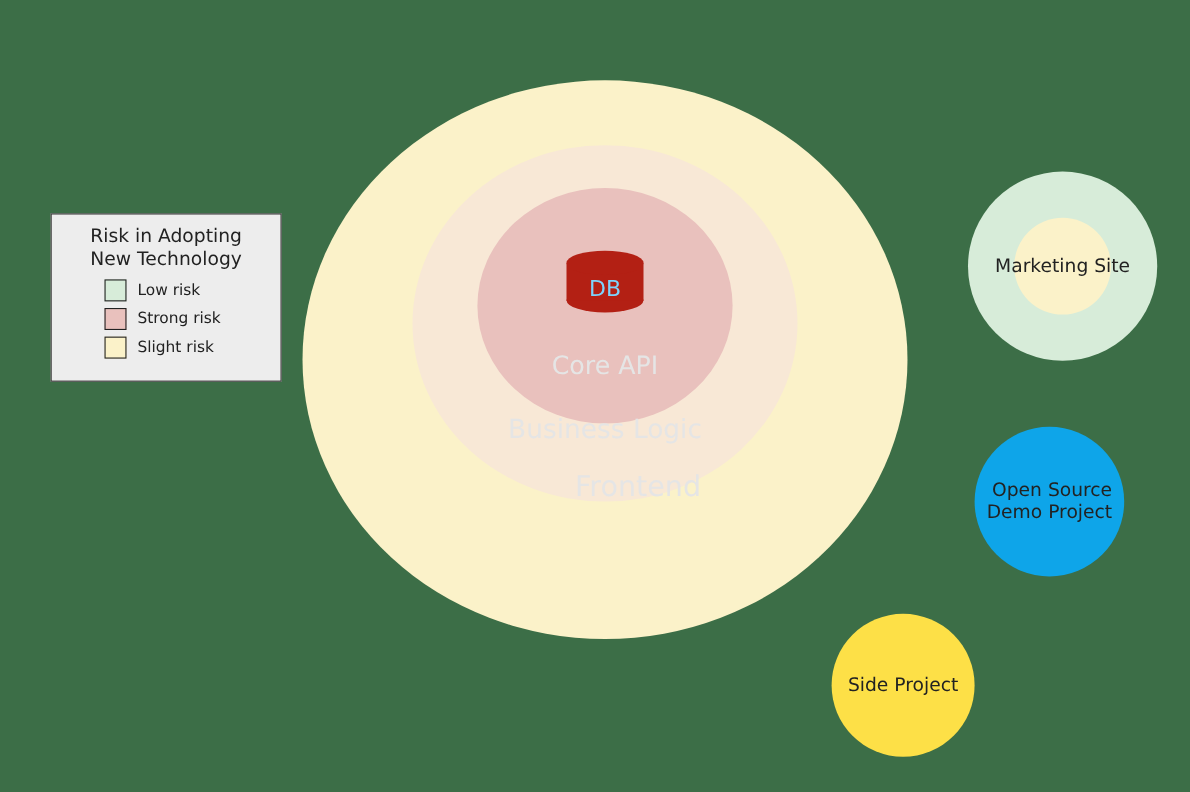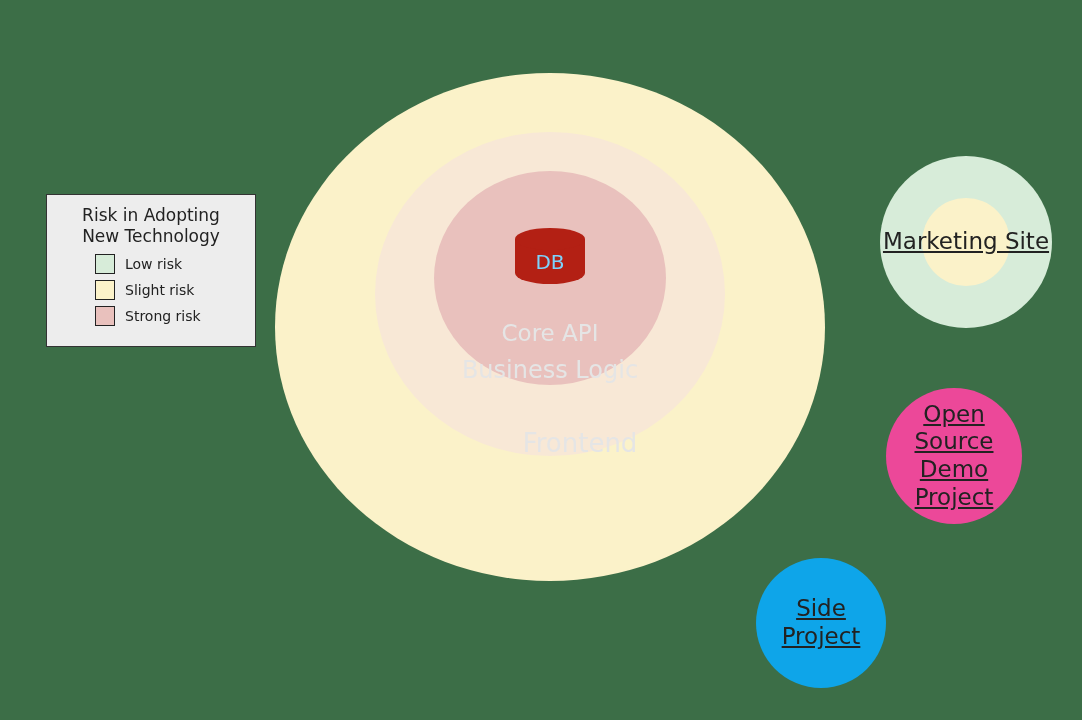--- a/index.html
+++ b/index.html
@@ -75,21 +75,21 @@
   .ring-coreapi  { width: 232px; height: 214px; top: 41%;}
 
   .label {
     position: absolute;
     left: 50%;
     transform: translateX(-50%);
     color: #e5e5e5;
     white-space: nowrap;
   }
   .label.frontend { top: 376px; font-size: 26px; margin-left: 30px; }
-  .label.bizlogic { top: 304px; font-size: 24px; }
+  .label.bizlogic { top: 324px; font-size: 24px; }
   .label.coreapi  { top: 268px; font-size: 23px; }
   .label.db       { top: 198px; font-size: 20px; color: #7dd3fc; font-weight: 500;}
 
   
   .db-cyl {
     position: absolute;
     left: 50%;
     top: 176px;
     transform: translateX(-50%);
     width: 70px;
@@ -116,25 +116,24 @@
     background: #b32014;
   }
 
   
   .sat {
     position: absolute;
     border-radius: 50%;
     display: flex;
     align-items: center;
     justify-content: center;
-    text-align: center;
-    font-size: 23px;
+    text-align: right;
+    font-size: 17px;
     color: #222;
     line-height: 1.2;
-    text-decoration: underline;
   }
   .sat .inner {
     position: absolute;
     border-radius: 50%;
     left: 50%;
     top: 50%;
     transform: translate(-50%, -50%);
   }
   .sat-marketing { left: 880px; top: 156px; width: 172px; height: 172px; }
   .sat-marketing .inner { width: 88px; height: 88px; }
@@ -149,26 +148,26 @@
 <div class="stage">
 
   <div class="legend">
     <div class="legend-title">Risk in Adopting New Technology</div>
 
     <div class="legend-row">
       <div class="swatch" style="background: rgb(215, 236, 217);"></div>
       <span>Low risk</span>
     </div>
     <div class="legend-row">
+      <div class="swatch" style="background: rgb(233, 193, 189);"></div>
+      <span>Strong risk</span>
+    </div>
+    <div class="legend-row">
       <div class="swatch" style="background: rgb(251, 242, 201);"></div>
       <span>Slight risk</span>
-    </div>
-    <div class="legend-row">
-      <div class="swatch" style="background: rgb(233, 193, 189);"></div>
-      <span>Strong risk</span>
     </div>
   </div>
 
   <div class="main-group">
     <div class="ellipse ring-frontend" style="background: rgb(251, 242, 201);"></div>
     <div class="ellipse ring-bizlogic" style="background: rgb(248, 232, 214);"></div>
     <div class="ellipse ring-coreapi" style="background: rgb(233, 193, 189);"></div>
 
     <div class="db-cyl">
       <div class="lid-bottom"></div>
@@ -180,22 +179,22 @@
     <div class="label coreapi">Core API</div>
     <div class="label bizlogic">Business Logic</div>
     <div class="label frontend">Frontend</div>
   </div>
 
   <div class="sat sat-marketing" style="background: rgb(215, 236, 217);">
     <div class="inner" style="background: rgb(251, 242, 201);"></div>
     <div class="txt">Marketing Site</div>
   </div>
 
-  <div class="sat sat-opensource" style="background: #ec4899;">
+  <div class="sat sat-opensource" style="background: #0ea5e9;">
     <div class="txt" style="white-space:pre-line;">Open Source
 Demo Project</div>
   </div>
 
-  <div class="sat sat-sideproj" style="background: #0ea5e9;">
+  <div class="sat sat-sideproj" style="background: #fde047;">
     <div class="txt">Side Project</div>
   </div>
 
 </div>
 
 </body></html>

